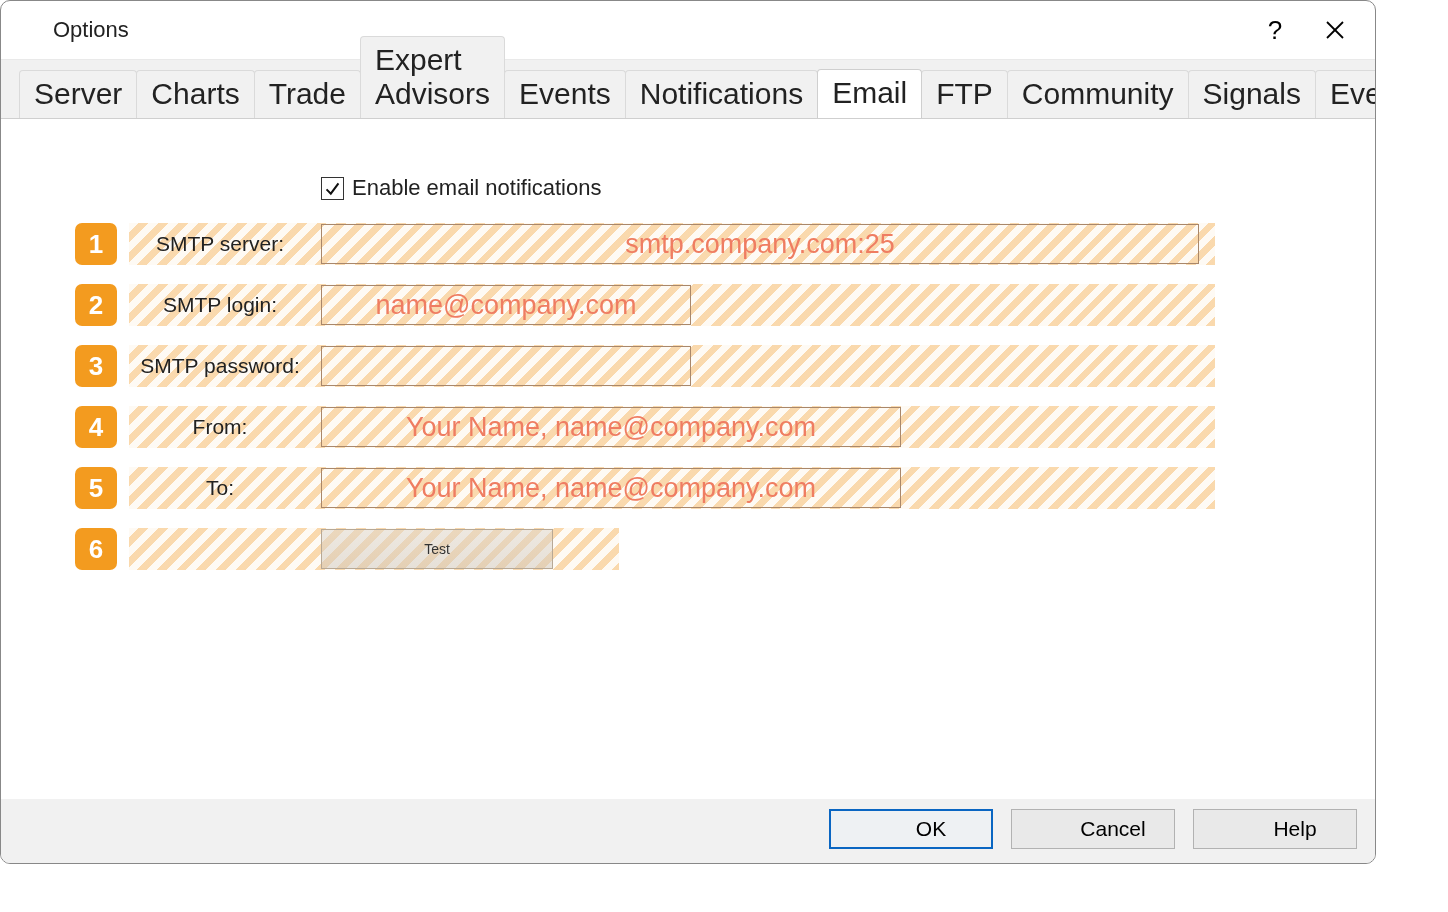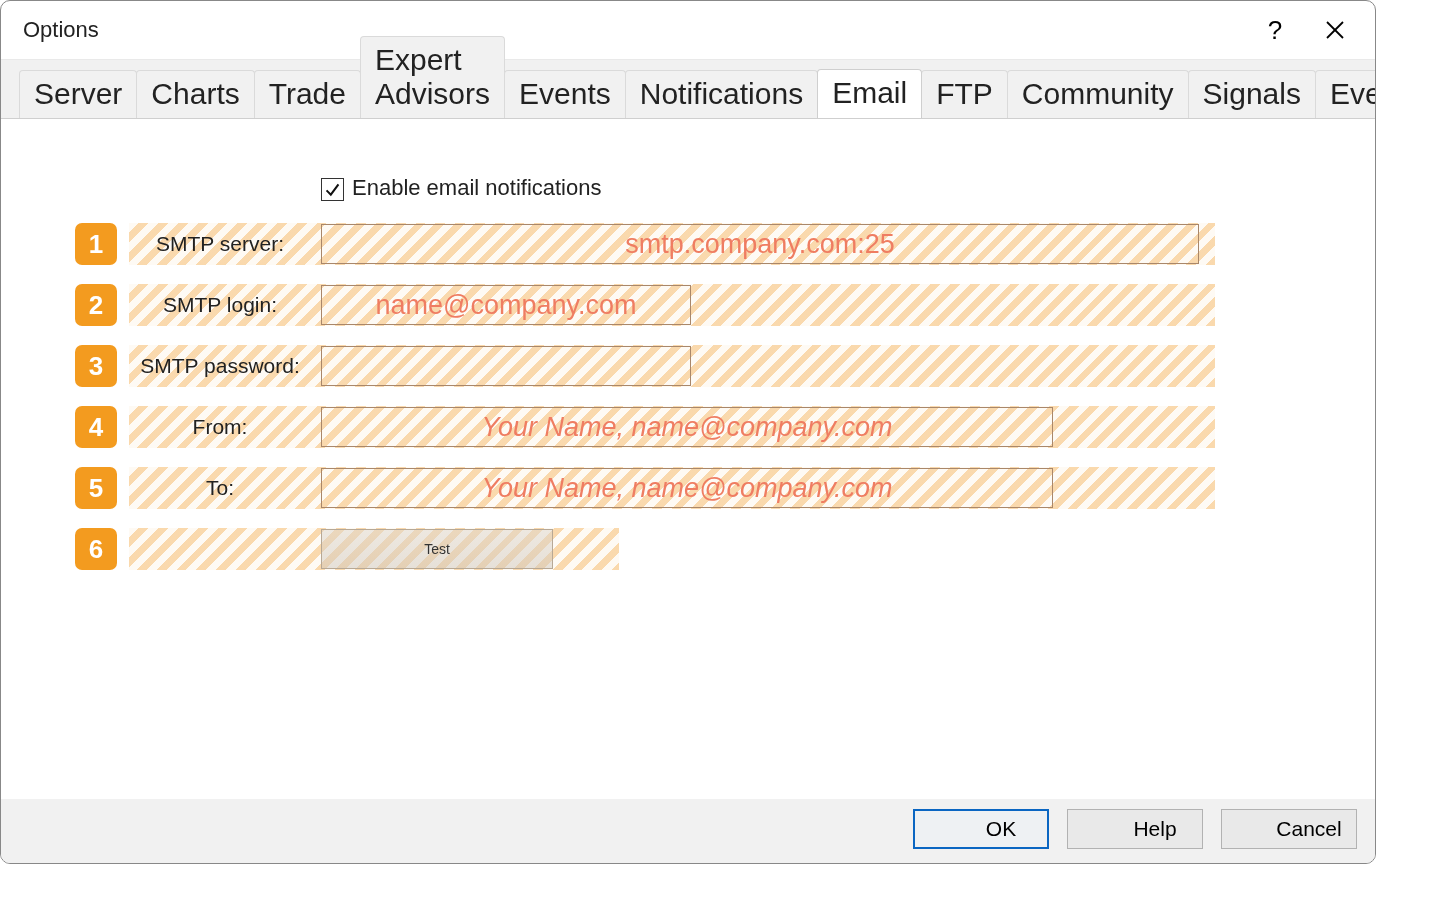--- a/index.html
+++ b/index.html
@@ -25,20 +25,21 @@
   }
   
   .titlebar {
     height: 58px;
     display: flex;
     align-items: center;
     padding: 0 10px 0 22px;
   }
   .titlebar .title {
     flex: 0 0 auto;
+    margin-left: 30px;
   }
   .titlebar .spacer { flex: 1; }
   .titlebar .tbtn {
     width: 60px;
     height: 38px;
     display: flex;
     align-items: center;
     justify-content: center;
     cursor: default;
     color: #000;
@@ -89,21 +90,21 @@
   .form {
     position: absolute;
     left: 74px;
     top: 56px;
     right: 160px;
   }
   .enableRow {
     margin-left: 246px;
     margin-bottom: 22px;
     display: flex;
-    align-items: flex-end;
+    align-items: center;
     gap: 8px;
   }
   .checkbox {
     width: 23px;
     height: 23px;
     border: 1.5px solid #333;
     display: inline-flex;
     align-items: center;
     justify-content: center;
     box-sizing: border-box;
@@ -156,21 +157,21 @@
     font-family: inherit;
     font-size: 27px;
     color: #ef7d62;
     padding: 0 12px;
     text-align: center;
     outline: none;
   }
   .input::placeholder { color: #ef7d62; opacity: 1; }
   .input.w-full { width: 878px; }
   .input.w-med  { width: 370px; }
-  .input.w-wide { width: 732px; font-style: italic; }
+  .input.w-wide { width: 580px; }
   .stripe .testbtn {
     height: 40px;
     width: 232px;
     border: 1px solid #b7a895;
     background: linear-gradient(180deg, #ddd6cc80, #cfc7bd80);
     font-family: inherit;
     font-size: 14px;
     color: #333;
     margin-left: 0;
   }
@@ -183,21 +184,21 @@
     height: 68px;
     border-top: 1px solid #e6e6e6;
     background: #f1f1f1;
     display: flex;
     align-items: center;
     justify-content: flex-end;
     padding-right: 18px;
     gap: 18px;
   }
   .btn {
-    width: 136px;
+    width: 164px;
     height: 40px;
     border: 1px solid #b2b2b2;
     background: #e9e9e9;
     font-family: inherit;
     font-size: 21px;
     padding-left: 46px;
   }
   .btn.primary {
     border: 2px solid #0a66c2;
     background: #eef1f3;
@@ -293,17 +294,17 @@
               </div>
             </div>
           </div>
 
       </div>
     </div>
   </div>
 
   <div class="footer">
     <button class="btn primary">OK</button>
+    <button class="btn">Cancel</button>
     <button class="btn">Help</button>
-    <button class="btn">Cancel</button>
   </div>
 
 </div>
 
 </body></html>

